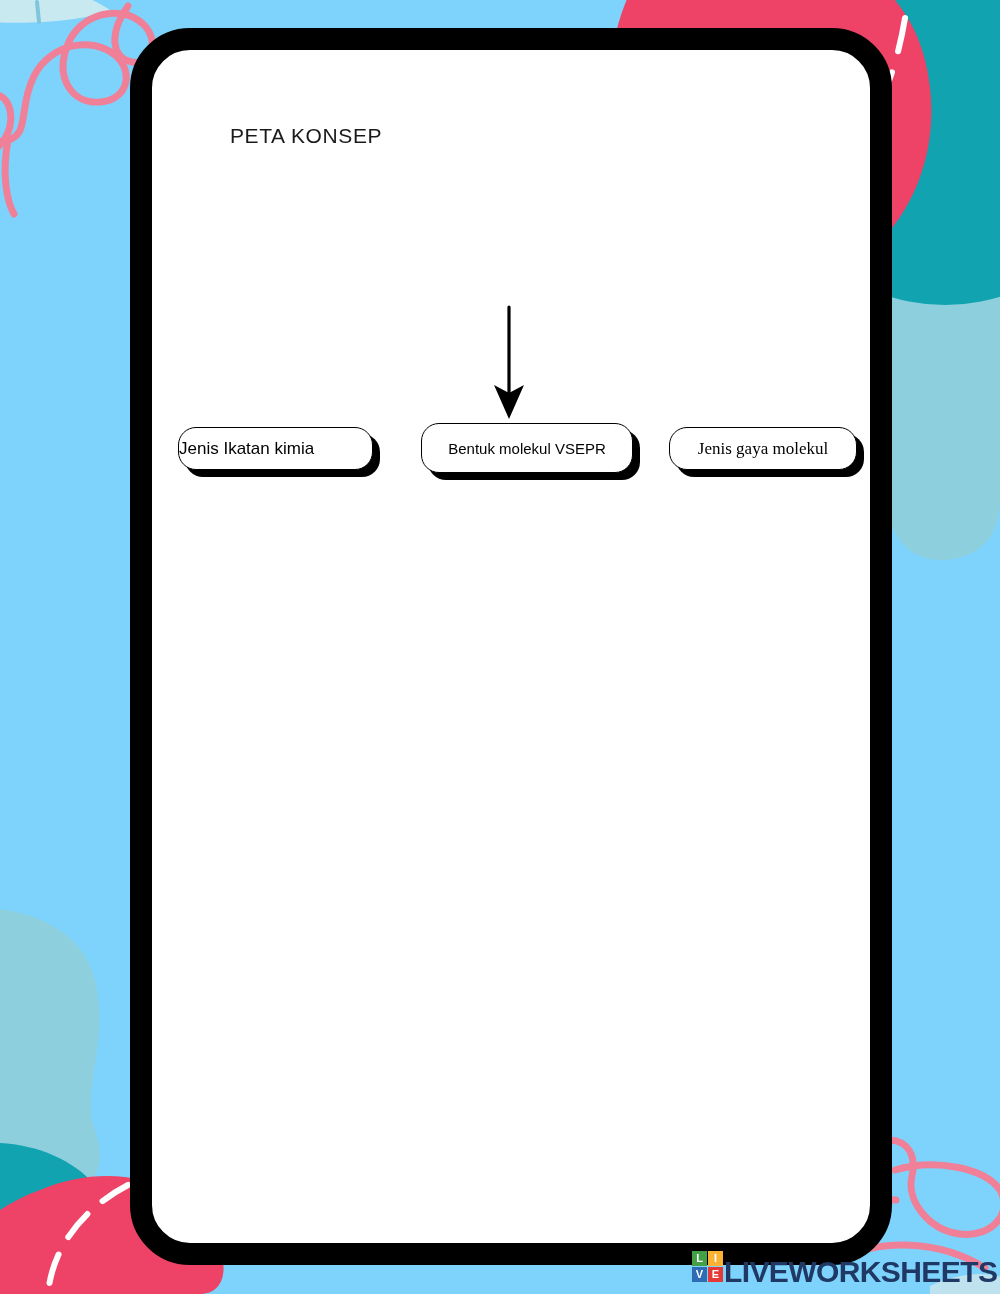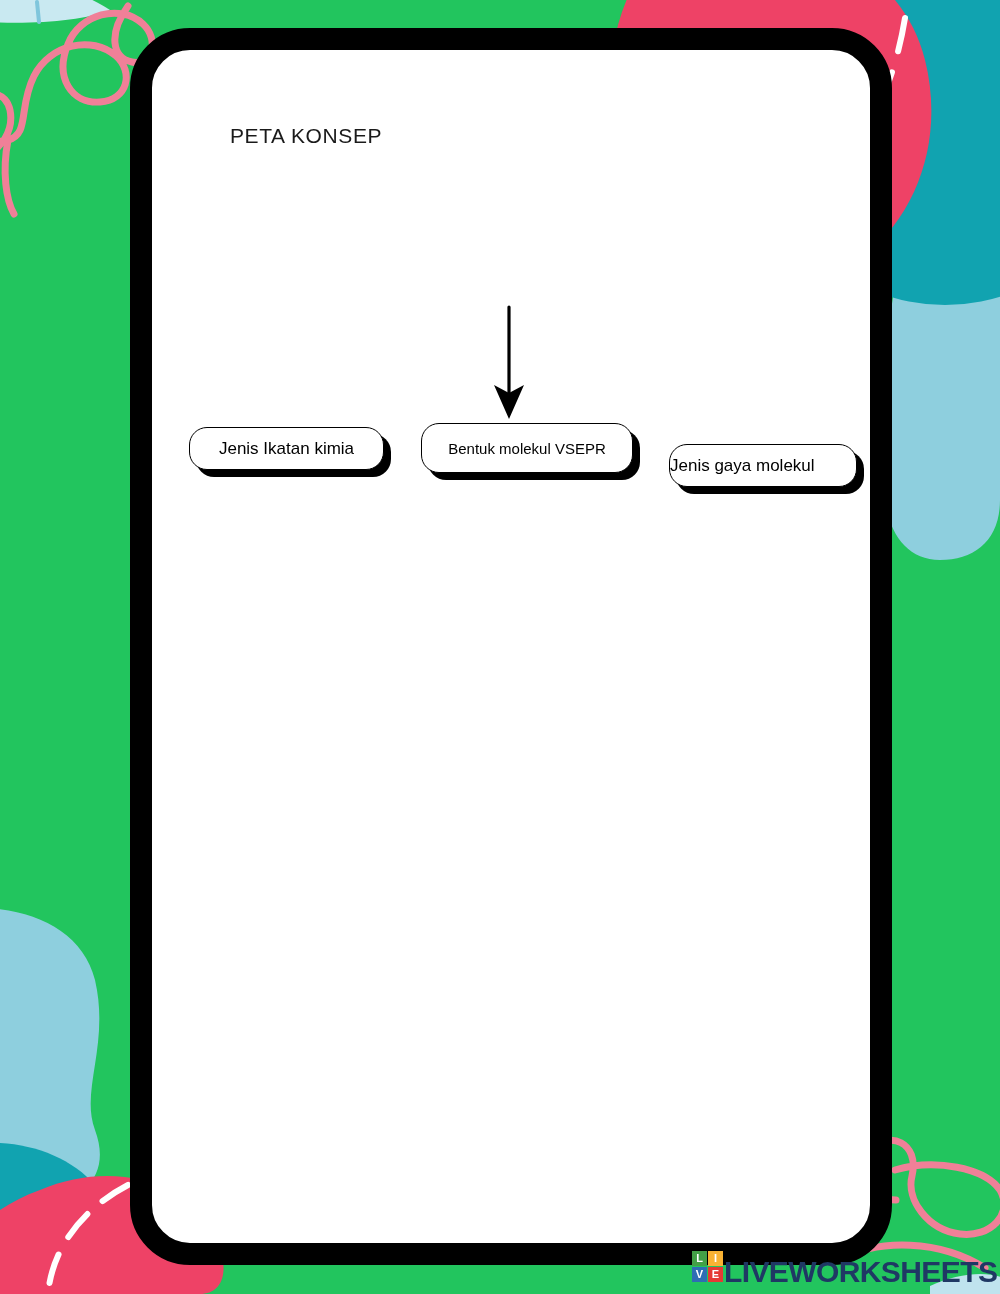--- a/index.html
+++ b/index.html
@@ -10,21 +10,21 @@
     height: 1294px;
     overflow: hidden;
     background: #ffffff;
     font-family: "Liberation Sans", sans-serif;
   }
 
   #page {
     position: relative;
     width: 1000px;
     height: 1294px;
-    background: #22c55e;
+    background: #7dd3fc;
     overflow: hidden;
   }
 
   
   #decor {
     position: absolute;
     inset: 0;
     width: 1000px;
     height: 1294px;
     z-index: 0;
@@ -86,39 +86,39 @@
   #box-root .box-text {
     width: 100%;
     font-size: 16.5px;
     line-height: 38px;
     text-align: justify;
     text-align-last: left;
     white-space: pre-line;
   }
 
   #box-jenis-ikatan {
-    left: 189px;
+    left: 178px;
     top: 427px;
     width: 195px;
     height: 43px;
-    justify-content: center;
   }
   #box-bentuk-molekul {
     left: 421px;
     top: 423px;
     width: 212px;
     height: 50px;
     justify-content: center;
   }
   #box-jenis-gaya {
     left: 669px;
-    top: 444px;
+    top: 427px;
     width: 188px;
     height: 43px;
-    justify-content: flex-start;
+    justify-content: center;
+    font-family: Liberation Serif, serif;
   }
 
   .cmap-box .box-label {
     font-size: 17px;
     line-height: 1;
     white-space: nowrap;
   }
   #box-bentuk-molekul .box-label { font-size: 15px; }
 
   

